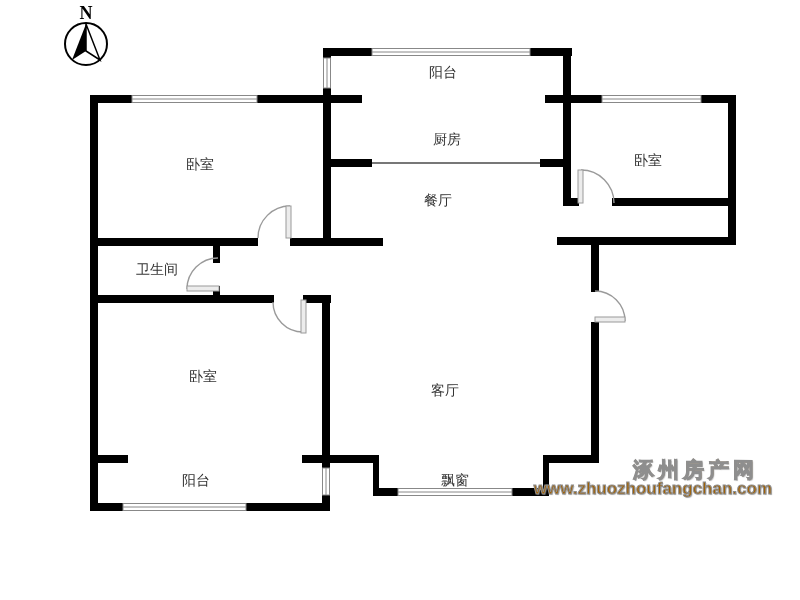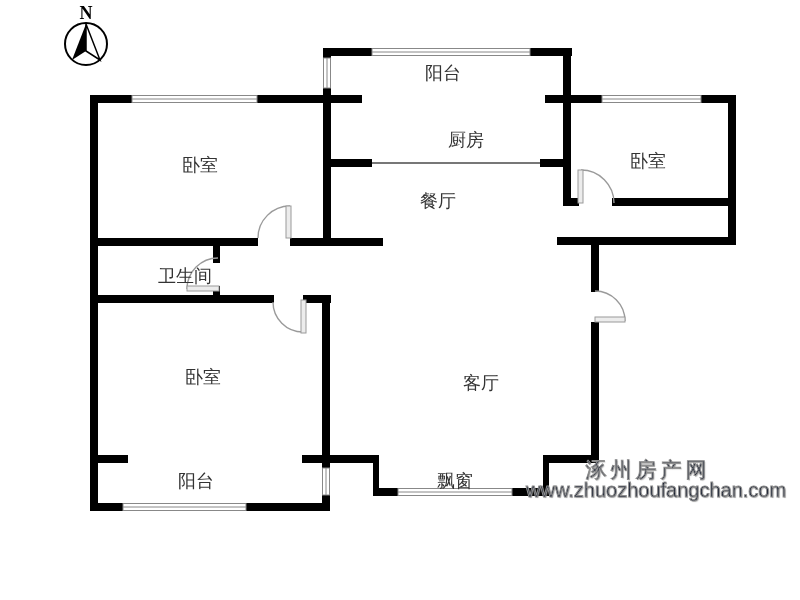--- a/index.html
+++ b/index.html
@@ -3,36 +3,36 @@
 <meta charset="utf-8">
 <style>
   html,body{margin:0;padding:0;background:#ffffff;}
   #canvas{
     position:relative;width:800px;height:600px;background:#ffffff;overflow:hidden;
     font-family:"Liberation Sans",sans-serif;
   }
   #plan-svg{position:absolute;left:0;top:0;}
   .room-label{
     position:absolute;transform:translate(-50%,-50%);
-    font-size:18px;color:#333333;white-space:nowrap;
+    font-size:14px;color:#333333;white-space:nowrap;
     font-family:Liberation Serif, serif;
   }
   .compass-n{
     position:absolute;left:86px;top:13px;transform:translate(-50%,-50%);
     font-family:"Liberation Serif",serif;font-weight:bold;font-size:18px;color:#000;
   }
   .watermark{
-    position:absolute;text-align:center;font-weight:normal;white-space:nowrap;
-    color:#0f172a;
+    position:absolute;text-align:right;font-weight:bold;white-space:nowrap;
+    color:#a16207;
     -webkit-text-stroke:1px #8e8e8e;
     text-shadow:1px 1px 1px rgba(130,130,130,0.55);
     font-family:"Liberation Sans",sans-serif;
   }
   .watermark-line1{left:538px;top:456px;width:220px;font-size:21px;letter-spacing:4px;}
-  .watermark-line2{left:526px;top:479px;width:246px;font-size:20px;letter-spacing:0px;}
+  .watermark-line2{left:526px;top:479px;width:246px;font-size:17px;letter-spacing:0px;}
 </style>
 </head>
 <body>
 
 <div id="canvas">
 
   <svg id="plan-svg" width="800" height="600" viewBox="0 0 800 600">
 
     <g fill="#000000">
 
@@ -133,26 +133,26 @@
     <g>
       <circle cx="86" cy="44" r="21" fill="none" stroke="#000000" stroke-width="2"></circle>
       <polygon points="86,24 72,60 86,51" fill="#000000"></polygon>
       <polygon points="86,24 100,60 86,51" fill="#ffffff" stroke="#000000" stroke-width="1.5"></polygon>
     </g>
   </svg>
 
   <div class="compass-n">N</div>
 
   <div class="room-label" style="left:443px;top:73px;">阳台</div>
-  <div class="room-label" style="left:466px;top:140px;">厨房</div>
+  <div class="room-label" style="left:447px;top:140px;">厨房</div>
   <div class="room-label" style="left:200px;top:165px;">卧室</div>
   <div class="room-label" style="left:648px;top:161px;">卧室</div>
   <div class="room-label" style="left:438px;top:201px;">餐厅</div>
-  <div class="room-label" style="left:157px;top:276px;margin-left:28px;">卫生间</div>
+  <div class="room-label" style="left:157px;top:270px;">卫生间</div>
   <div class="room-label" style="left:203px;top:377px;">卧室</div>
-  <div class="room-label" style="left:445px;top:383px;margin-left:36px;">客厅</div>
+  <div class="room-label" style="left:445px;top:391px;">客厅</div>
   <div class="room-label" style="left:455px;top:481px;">飘窗</div>
   <div class="room-label" style="left:196px;top:481px;">阳台</div>
 
   <div class="watermark watermark-line1">涿州房产网</div>
   <div class="watermark watermark-line2">www.zhuozhoufangchan.com</div>
 
 </div>
 
 </body></html>

